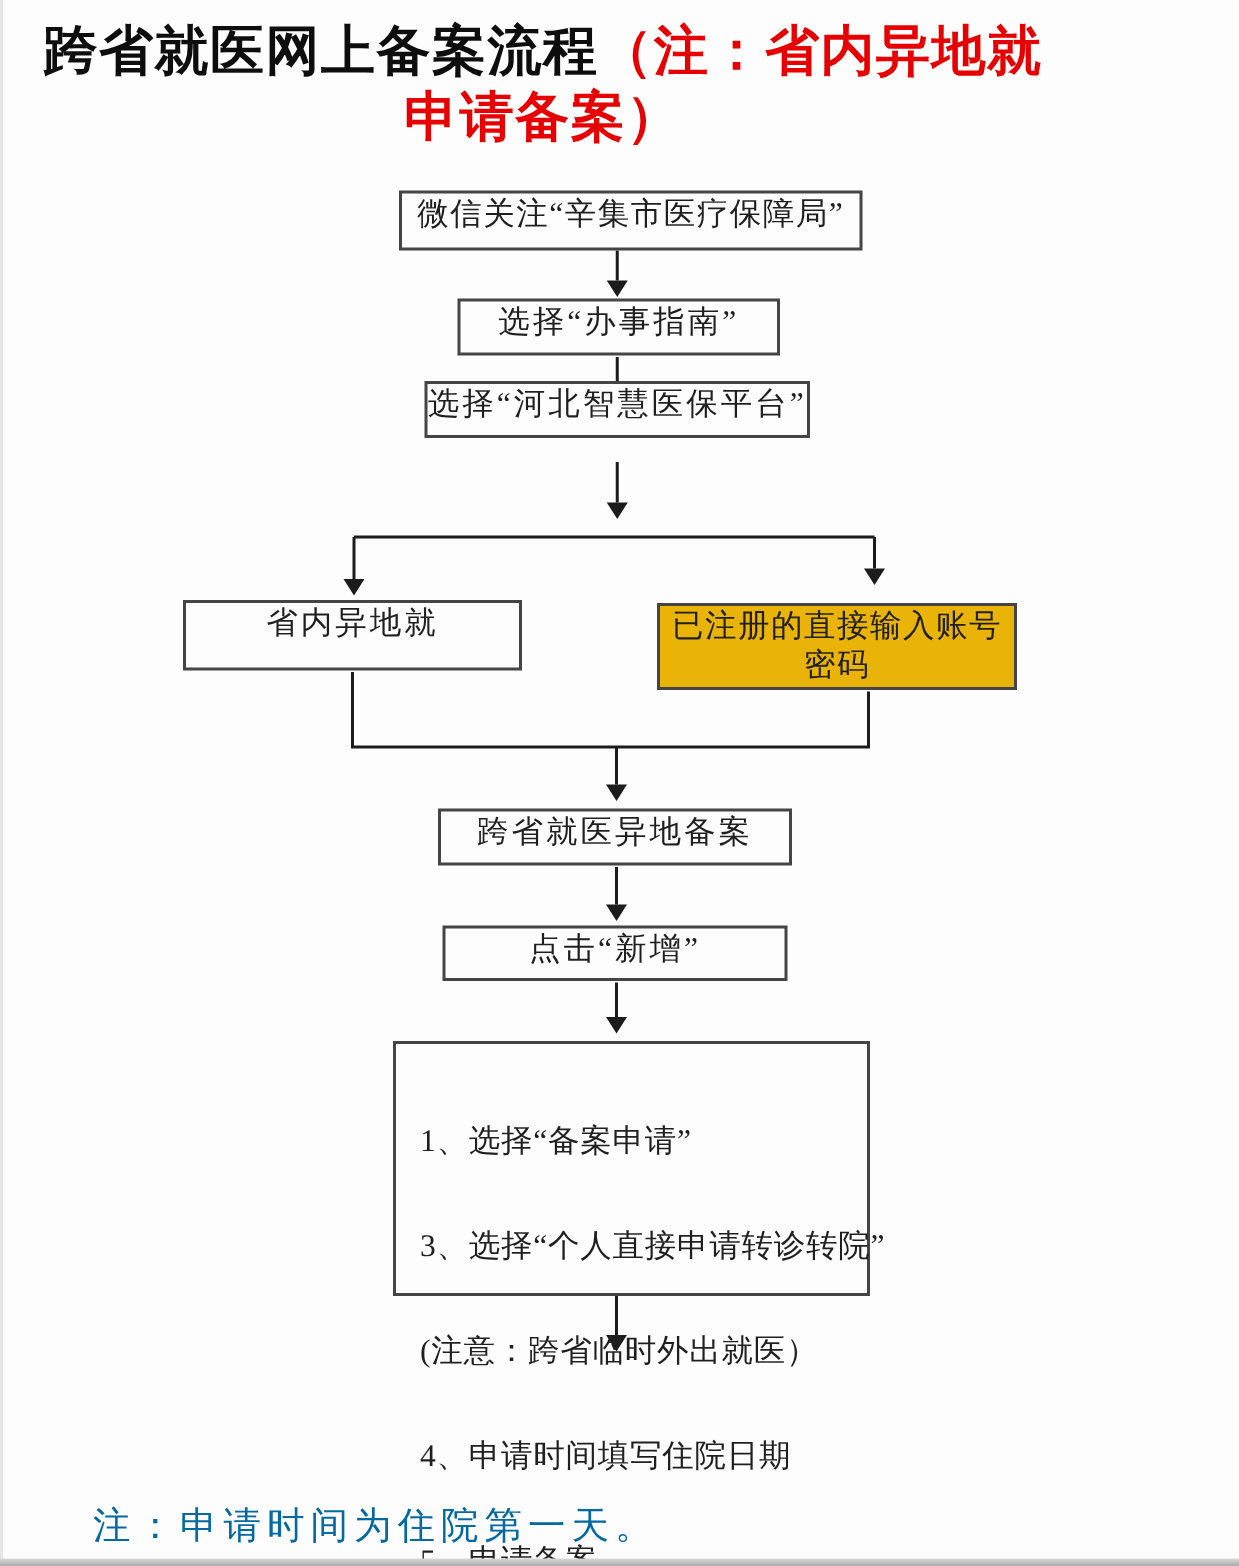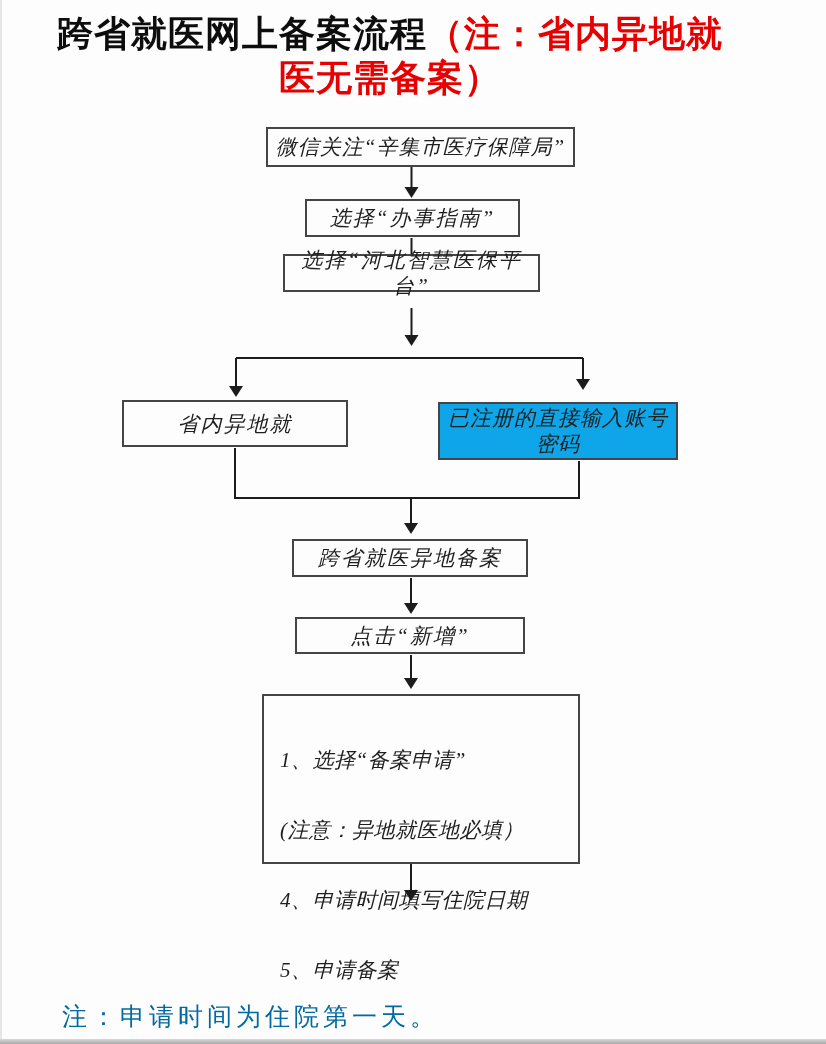--- a/index.html
+++ b/index.html
@@ -4,33 +4,33 @@
 <style>
   html,body{margin:0;padding:0;background:#ffffff;}
   .page{
     position:relative;width:826px;height:1044px;background:#fdfdfd;
     overflow:hidden;font-family:"Liberation Serif","DejaVu Serif",serif;
   }
   .connectors{position:absolute;left:0;top:0;width:826px;height:1044px;}
   .title{
     position:absolute;top:12px;left:0;width:724px;text-align:center;
     font-family:"Liberation Sans","DejaVu Sans",sans-serif;font-weight:bold;
-    font-size:36px;line-height:44px;letter-spacing:1px;color:#0d0d0d;padding-left:28px;
+    font-size:36px;line-height:44px;letter-spacing:1px;color:#0d0d0d;
   }
   .t-red{color:#e60000;}
   .box{
     position:absolute;box-sizing:border-box;border:2px solid #454545;background:#fdfdfd;
-    display:flex;align-items:center;justify-content:center;text-align:center;
-    font-size:21px;color:#1f1f1f;letter-spacing:2px;line-height:26px;font-style:italic;
+    display:flex;justify-content:center;text-align:center;
+    font-size:21px;color:#1f1f1f;letter-spacing:2px;line-height:26px;
   }
   #b1{left:266px;top:127px;width:309px;height:40px;letter-spacing:1px;}
   #b2{left:305px;top:199px;width:215px;height:38px;}
   #b3{left:283px;top:254px;width:257px;height:38px;}
   #b4l{left:122px;top:400px;width:226px;height:47px;}
-  #b4r{left:438px;top:402px;width:240px;height:58px;background:#0ea5e9;letter-spacing:1px;padding:0 4px;}
+  #b4r{left:438px;top:402px;width:240px;height:58px;background:#eab308;letter-spacing:1px;padding:0 4px;}
   #b5{left:292px;top:539px;width:236px;height:38px;}
   #b6{left:295px;top:617px;width:230px;height:37px;}
   #b7{left:262px;top:694px;width:318px;height:170px;display:block;text-align:left;padding:7px 0 0 16px;letter-spacing:0.5px;}
   #b8{left:283px;top:906px;width:226px;height:36px;}
   .bigline{font-size:21px;line-height:26px;white-space:nowrap;margin-top:44px;}
   .footer-note{
     position:absolute;left:62px;top:1000px;font-size:25px;letter-spacing:4px;color:#0369a1;
   }
   .edge-left{position:absolute;left:0;top:0;width:2px;height:100%;background:#e6e6e6;}
   .edge-bottom{position:absolute;left:0;bottom:0;width:100%;height:5px;background:linear-gradient(#d9d9d9,#a9a9a9);}
@@ -76,21 +76,21 @@
       <polygon class="head" points="404,678 418,678 411,689"></polygon>
     </g>
     <g>
       <line class="stroke" x1="411" y1="864" x2="411" y2="890"></line>
       <polygon class="head" points="404,890 418,890 411,901"></polygon>
     </g>
   </svg>
 
   <div class="title">
     <div><span>跨省就医网上备案流程</span><span class="t-red">（注：省内异地就</span></div>
-    <div><span class="t-red">医无需备案）</span></div>
+    <div><span class="t-red">申请备案）</span></div>
   </div>
 
   <div class="box" id="b1">
       <span>微信关注“辛集市医疗保障局”</span>
     </div>
   <div class="box" id="b2">
       <span>选择“办事指南”</span>
     </div>
   <div class="box" id="b3">
       <span>选择“河北智慧医保平台”</span>
@@ -103,21 +103,22 @@
     </div>
   <div class="box" id="b6">
       <span>点击“新增”</span>
     </div>
   <div class="box" id="b5">
       <span>跨省就医异地备案</span>
     </div>
 
   <div class="box" id="b7">
     <div class="bigline">1、选择“备案申请”</div>
-    <div class="bigline">(注意：异地就医地必填）</div>
+    <div class="bigline">3、选择“个人直接申请转诊转院”</div>
+    <div class="bigline">(注意：跨省临时外出就医）</div>
     <div class="bigline">4、申请时间填写住院日期</div>
     <div class="bigline">5、申请备案</div>
   </div>
 
 
   <div class="footer-note">注：申请时间为住院第一天。</div>
 
   <div class="edge-left"></div>
   <div class="edge-bottom"></div>
 </div>

